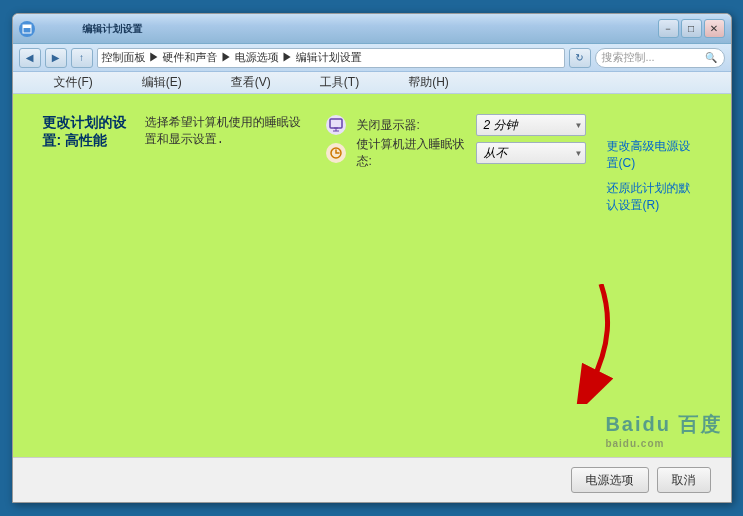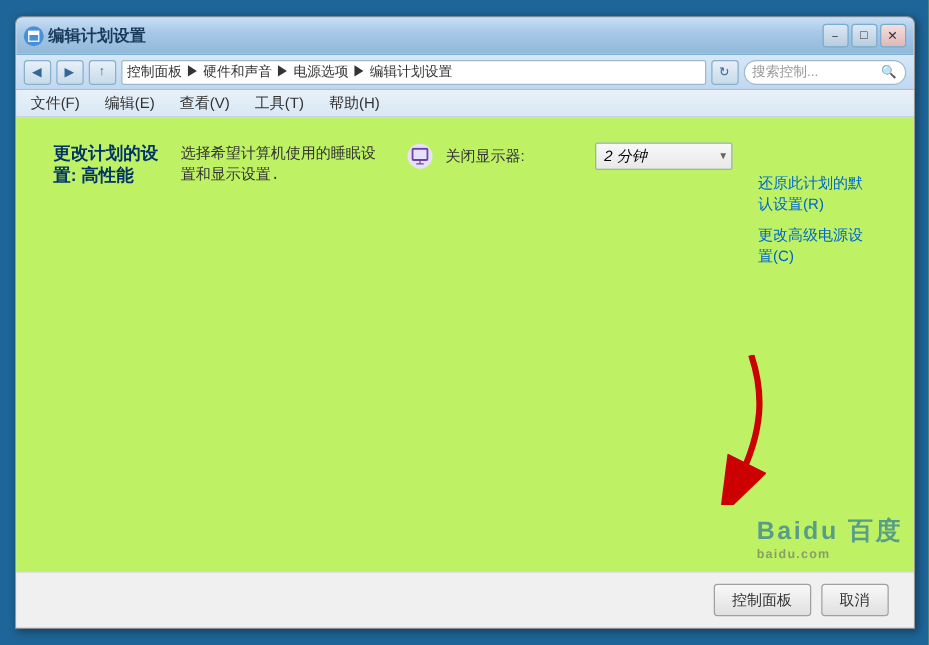--- a/index.html
+++ b/index.html
@@ -51,23 +51,24 @@
       border-radius: 50%;
       display: flex;
       align-items: center;
       justify-content: center;
       color: white;
       font-size: 9px;
       font-weight: bold;
     }
 
     .title-text {
-      font-size: 13px;
+      font-size: 10px;
       color: #1a3a5c;
       font-weight: bold;
+      margin-left: 44px;
     }
 
     .title-controls {
       display: flex;
       gap: 2px;
     }
 
     .title-btn {
       width: 21px;
       height: 19px;
@@ -148,20 +149,21 @@
       padding: 0 8px;
       gap: 12px;
       border-bottom: 1px solid #b8cce0;
     }
 
     .menu-item {
       font-size: 12px;
       color: #333;
       cursor: pointer;
       padding: 2px 4px;
+      margin-left: 29px;
     }
 
     
     .content {
       flex: 1;
       background: #bef264;
       display: flex;
       flex-direction: row;
       padding: 20px 30px;
       position: relative;
@@ -380,41 +382,58 @@
           <select class="setting-select">
             <option>1 分钟</option>
             <option selected="">2 分钟</option>
             <option>5 分钟</option>
             <option>10 分钟</option>
             <option>从不</option>
           </select>
         </div>
       </div>
 
+      <div class="setting-row">
+        <div class="setting-icon sleep-icon">
+          <svg width="14" height="14" viewBox="0 0 14 14">
+            <circle cx="7" cy="7" r="5" fill="none" stroke="#cc7700" stroke-width="1.5"></circle>
+            <path d="M7 4 L7 7 L10 7" fill="none" stroke="#cc7700" stroke-width="1.5" stroke-linecap="round"></path>
+          </svg>
+        </div>
+        <span class="setting-label">使计算机进入睡眠状态:</span>
+        <div class="select-wrapper">
+          <select class="setting-select">
+            <option>1 分钟</option>
+            <option>5 分钟</option>
+            <option>10 分钟</option>
+            <option selected="">从不</option>
+          </select>
+        </div>
+      </div>
     </div>
 
     <div class="links-section">
+      <a class="link-item">更改高级电源设置(C)</a>
       <a class="link-item">还原此计划的默认设置(R)</a>
-      <a class="link-item">更改高级电源设置(C)</a>
     </div>
 
     <div class="red-arrow">
       <svg width="80" height="120" viewBox="0 0 80 120">
         <defs>
           <marker id="arrowhead" markerWidth="10" markerHeight="7" refX="3" refY="3.5" orient="auto">
             <polygon points="0 0, 10 3.5, 0 7" fill="#cc0000"></polygon>
           </marker>
         </defs>
         <path d="M 50 0 C 60 30, 60 60, 40 100" stroke="#cc0000" stroke-width="5" fill="none" marker-end="url(#arrowhead)"></path>
       </svg>
     </div>
 
     <div class="watermark">
       <div style="font-size:20px;font-weight:bold;color:#1565a0;letter-spacing:2px;">Baidu 百度</div>
       <div style="font-size:10px;color:#666;">baidu.com</div>
     </div>
   </div>
 
   <div class="bottom-bar">
-    <button class="action-btn">控制面板</button>
+    <button class="action-btn">电源选项</button>
     <button class="action-btn">取消</button>
   </div>
 </div>
 
 </body></html>

